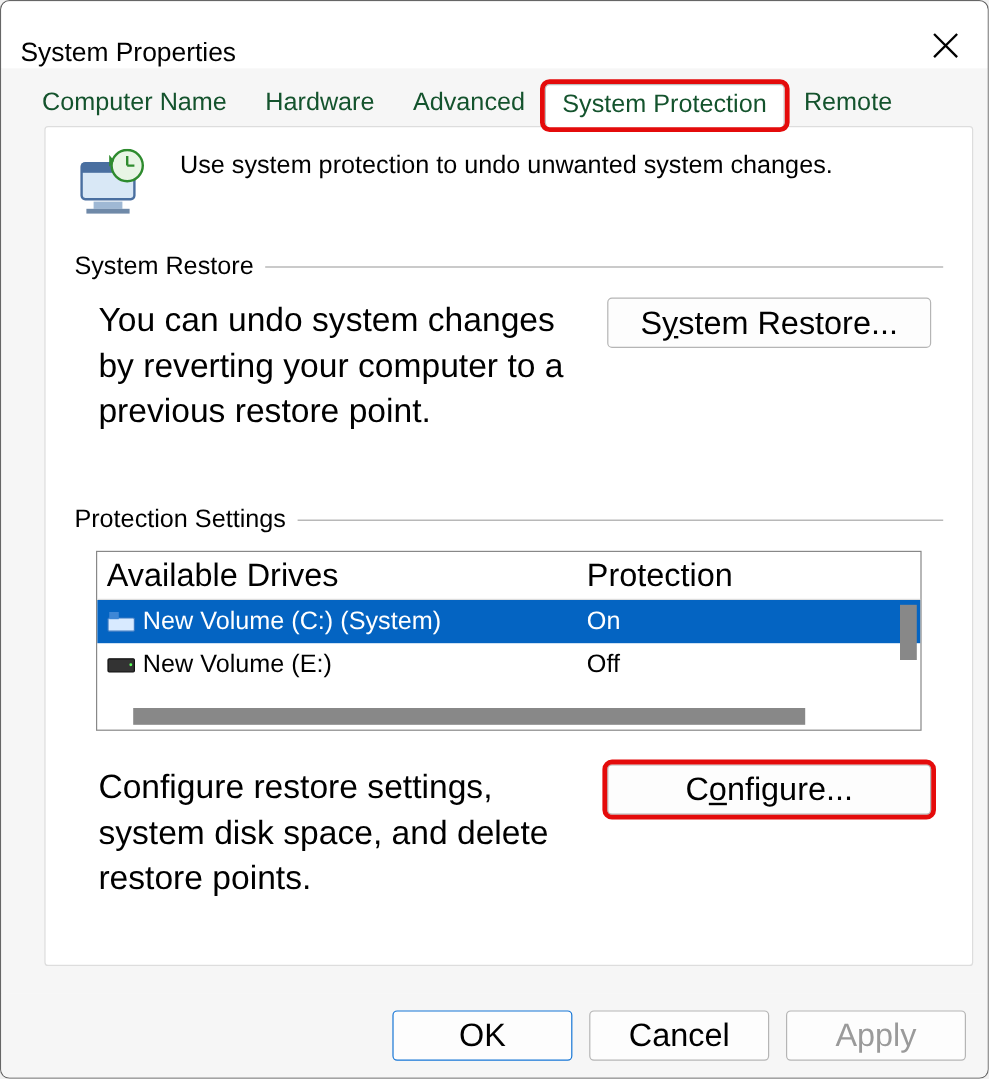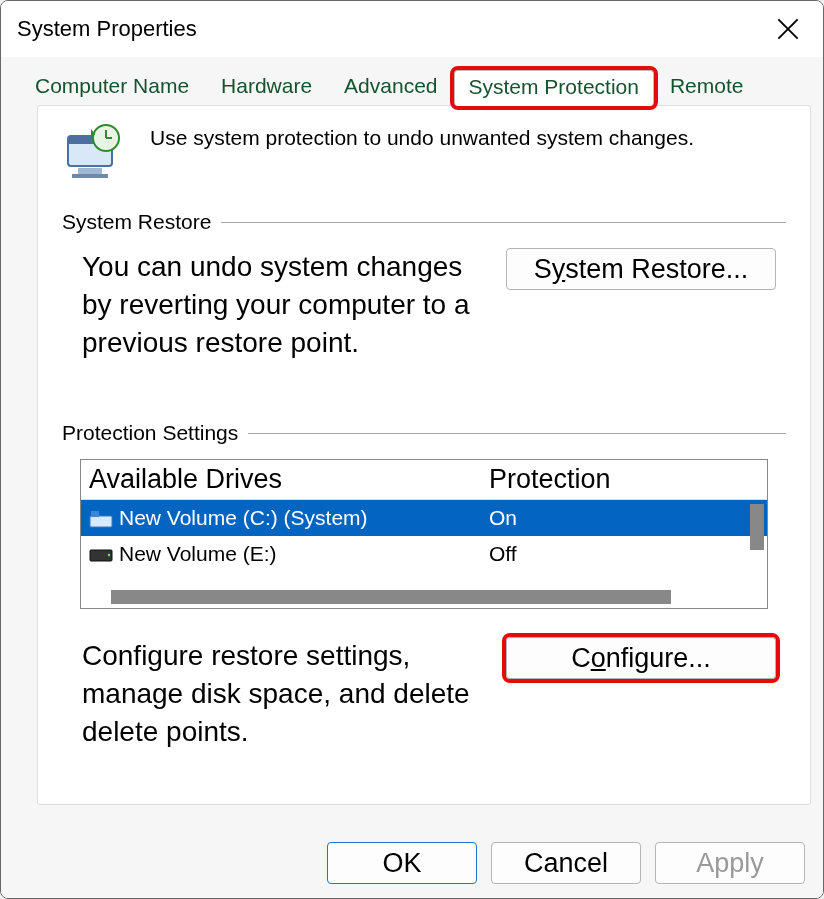--- a/index.html
+++ b/index.html
@@ -18,21 +18,21 @@
     border-radius: 8px;
     position: relative;
     box-sizing: border-box;
     overflow: hidden;
     display: flex;
     flex-direction: column;
   }
   .titlebar {
     height: 56px;
     display: flex;
-    align-items: center;
+    align-items: flex-end;
     padding: 0 16px;
     background: #fff;
   }
   .titlebar .title {
     font-size: 22px;
     font-weight: 400;
   }
   .titlebar .close {
     margin-left: auto;
     width: 38px;
@@ -304,21 +304,21 @@
             </span>
             <div class="col-drive" style="width:370px">New Volume (E:)</div>
             <div class="col-prot">Off</div>
           </div>
         </div>
         <div class="vscroll"></div>
         <div class="hscroll"></div>
       </div>
 
       <div class="row" style="margin-top:28px">
-        <div class="desc">Configure restore settings, manage disk space, and delete delete points.</div>
+        <div class="desc">Configure restore settings, system disk space, and delete restore points.</div>
         <button class="btn highlighted">
           <span>C</span><span class="u">o</span><span>nfigure...</span>
         </button>
       </div>
 
 
     </div>
   </div>
 
   <div class="footer">

